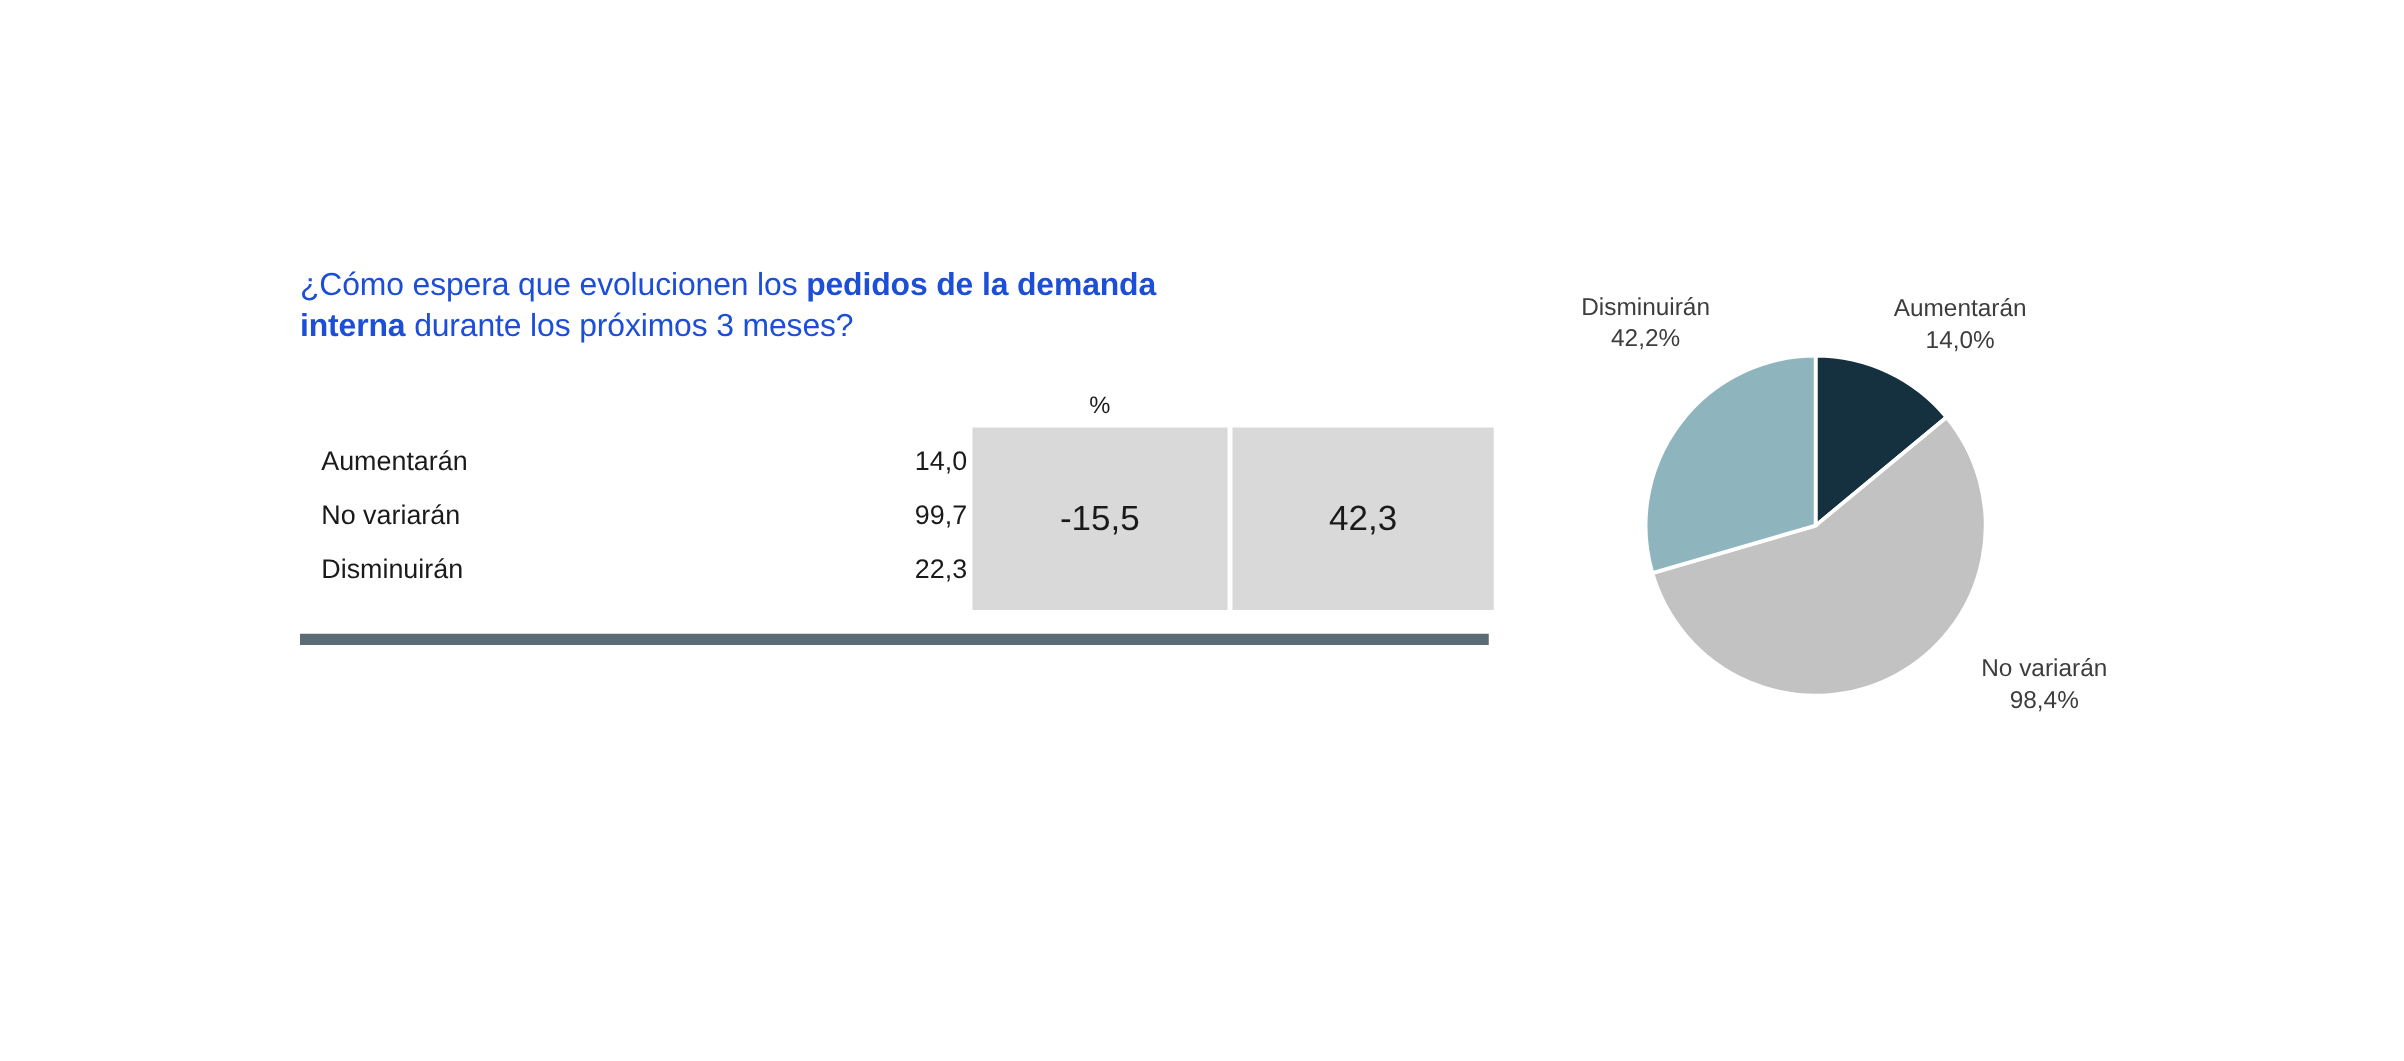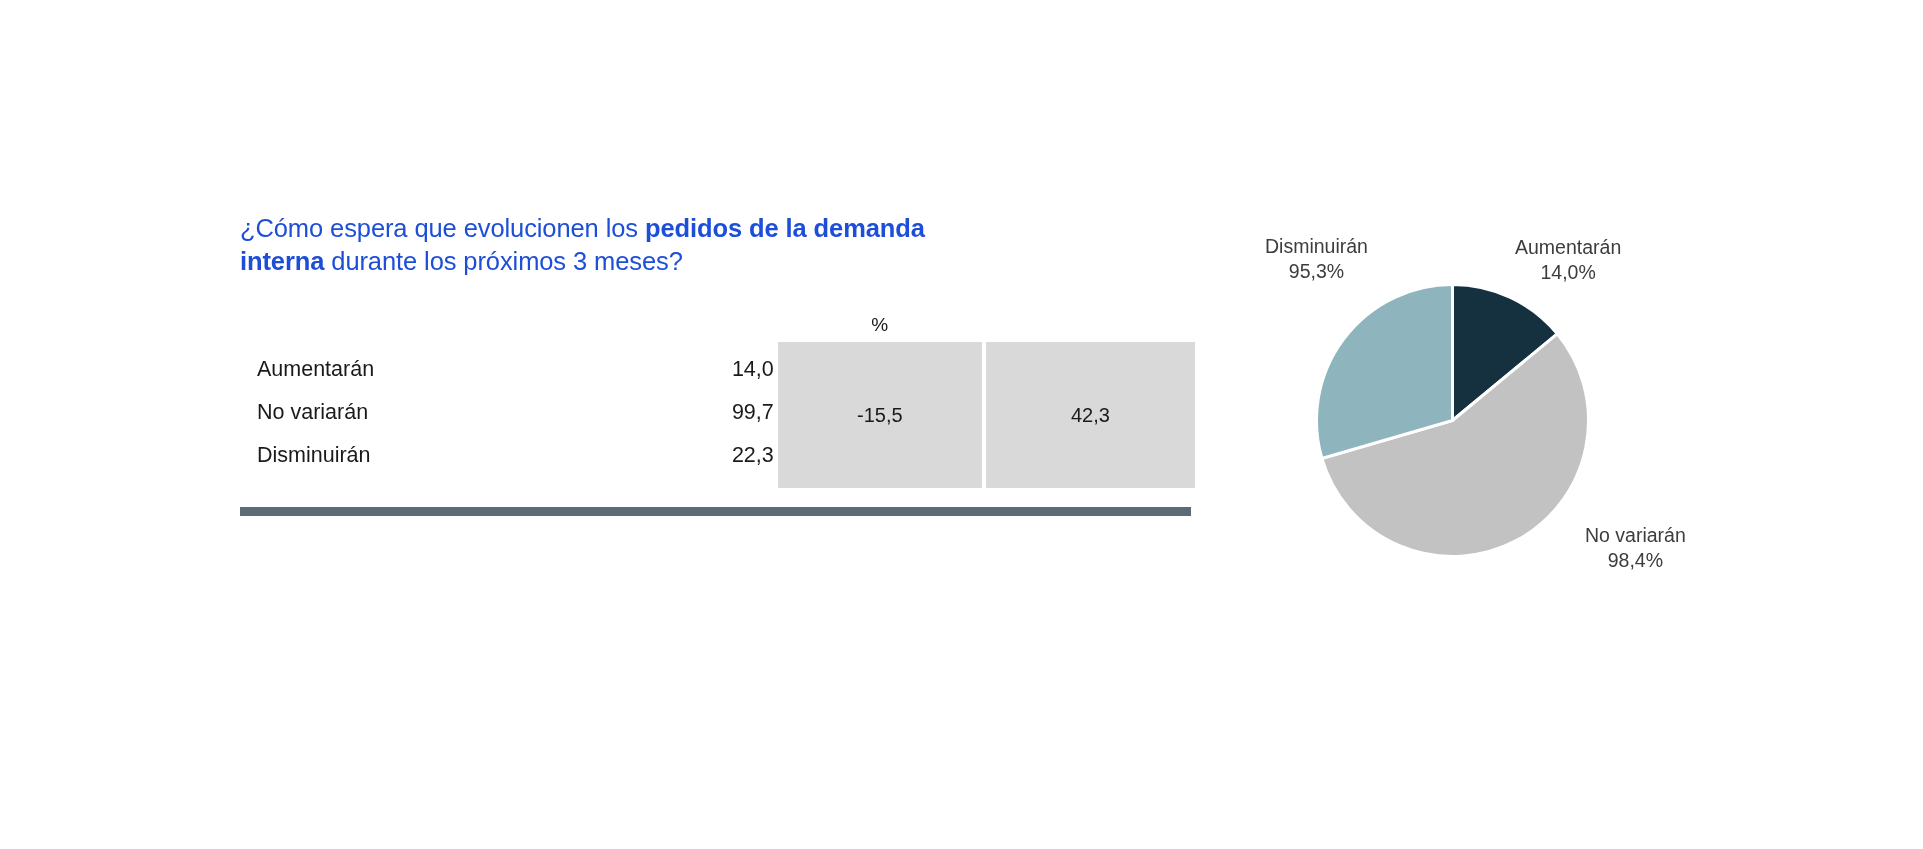--- a/index.html
+++ b/index.html
@@ -107,21 +107,21 @@
     text-align: right;
     box-sizing: border-box;
   }
 
   .metric-box {
     background: #d9d9d9;
     height: 146px;
     display: flex;
     align-items: center;
     justify-content: center;
-    font-size: 20px;
+    font-size: 28px;
     color: #1a1a1a;
     box-sizing: border-box;
   }
 
   .bottom-rule {
     margin-top: 19px;
     height: 9px;
     width: 951px;
     background: #5b6c76;
   }
@@ -207,20 +207,20 @@
       </g>
   </svg>
 
   <div class="pie-label" id="label-aumentaran">
     <span>Aumentarán</span><br>
     <span>14,0%</span>
   </div>
 
   <div class="pie-label" id="label-disminuiran">
     <span>Disminuirán</span><br>
-    <span>95,3%</span>
+    <span>42,2%</span>
   </div>
 
   <div class="pie-label" id="label-novariaran">
     <span>No variarán</span><br>
     <span>98,4%</span>
   </div>
 </div>
 
 </body></html>

